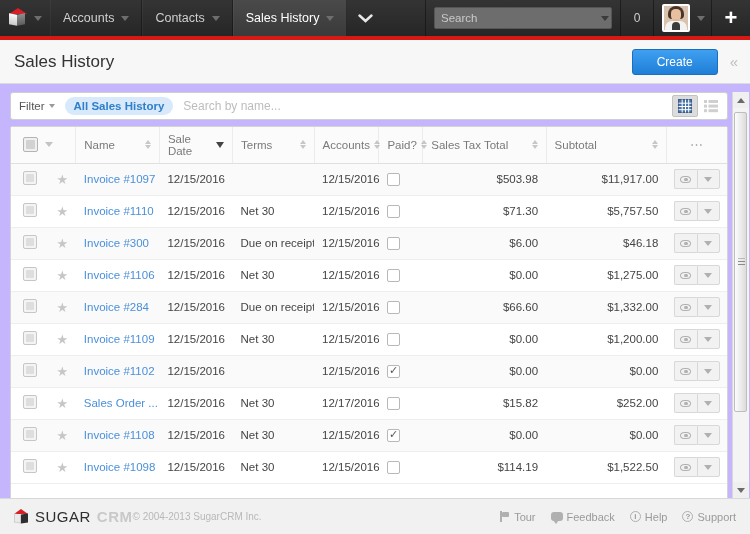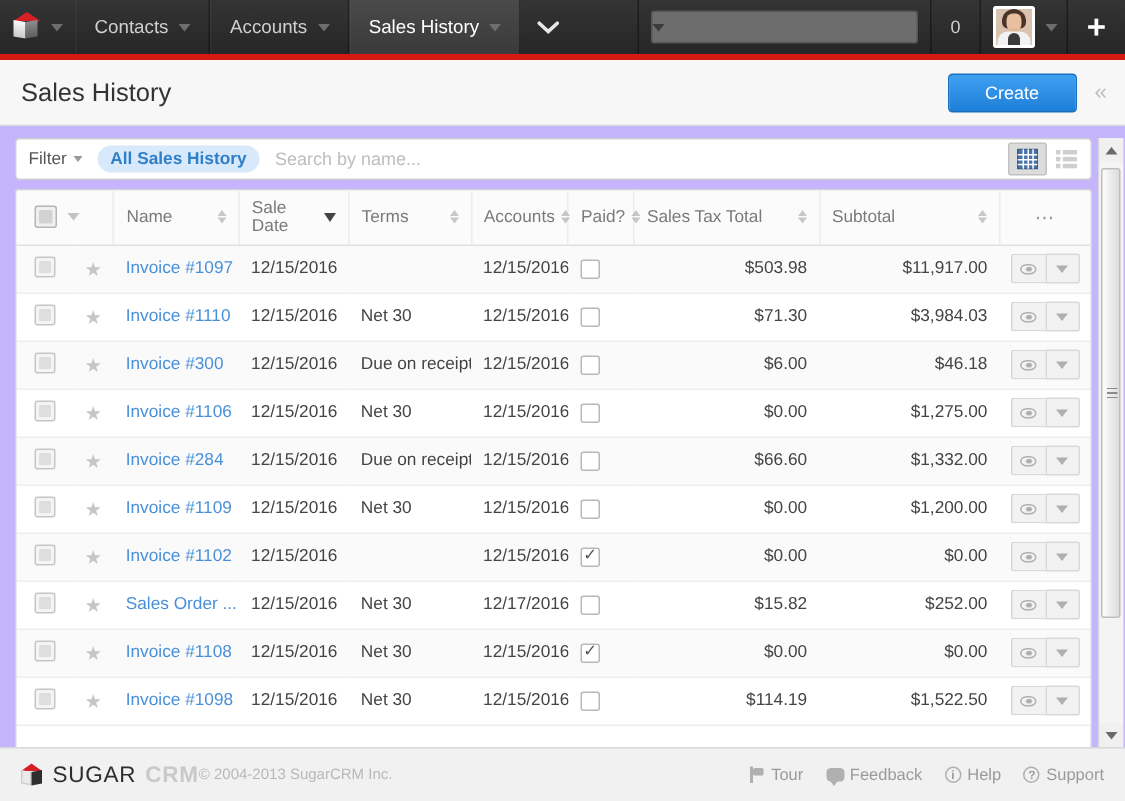--- a/index.html
+++ b/index.html
@@ -369,44 +369,45 @@
     <div class="nav-logo">
       <div class="cube">
         <div class="top"></div>
           <div class="lf"></div>
           <div class="rt"></div>
       </div>
       <div class="nav-caret-sm"></div>
     </div>
 
     <div class="nav-item">
+      <span class="lbl">Accounts</span>
+      <span class="nav-caret-sm"></span>
+    </div>
+
+    <div class="nav-item">
       <span class="lbl">Contacts</span>
-      <span class="nav-caret-sm"></span>
-    </div>
-
-    <div class="nav-item">
-      <span class="lbl">Accounts</span>
       <span class="nav-caret-sm"></span>
     </div>
 
     <div class="nav-item active">
       <span class="lbl">Sales History</span>
       <span class="nav-caret-sm"></span>
     </div>
 
     <div class="nav-chev">
       <svg width="15" height="9" viewBox="0 0 15 9">
         <path d="M1.5 1.5 L7.5 7 L13.5 1.5" stroke="#e8e8e8" stroke-width="2.4" fill="none" stroke-linecap="round"></path>
       </svg>
     </div>
 
     <div class="nav-spacer"></div>
 
     <div class="nav-search-wrap">
       <div class="searchbox">
+        <input type="text" placeholder="Search" style="">
         <span class="sb-caret"></span>
 
       </div>
     </div>
 
     <div class="nav-count">
       <span>0</span>
     </div>
 
     <div class="nav-avatar-wrap">
@@ -582,21 +583,21 @@
             </tr>
             <tr class="even">
               <td class="cell-check"><span class="cb-row"></span></td>
               <td class="cell-star"><span class="star">★</span></td>
               <td><span class="link">Invoice #1110</span></td>
               <td>12/15/2016</td>
               <td>Net 30</td>
               <td>12/15/2016</td>
               <td><span class="cb-paid"></span></td>
               <td class="num">$71.30</td>
-              <td class="num">$3,984.03</td>
+              <td class="num">$5,757.50</td>
               <td class="cell-actions">
                 <div class="act-wrap">
                   <div class="act-btn left">
                     <span class="eye"></span>
                   </div>
                   <div class="act-btn right">
                     <span class="act-caret"></span>
                   </div>
                 </div>
               </td>

